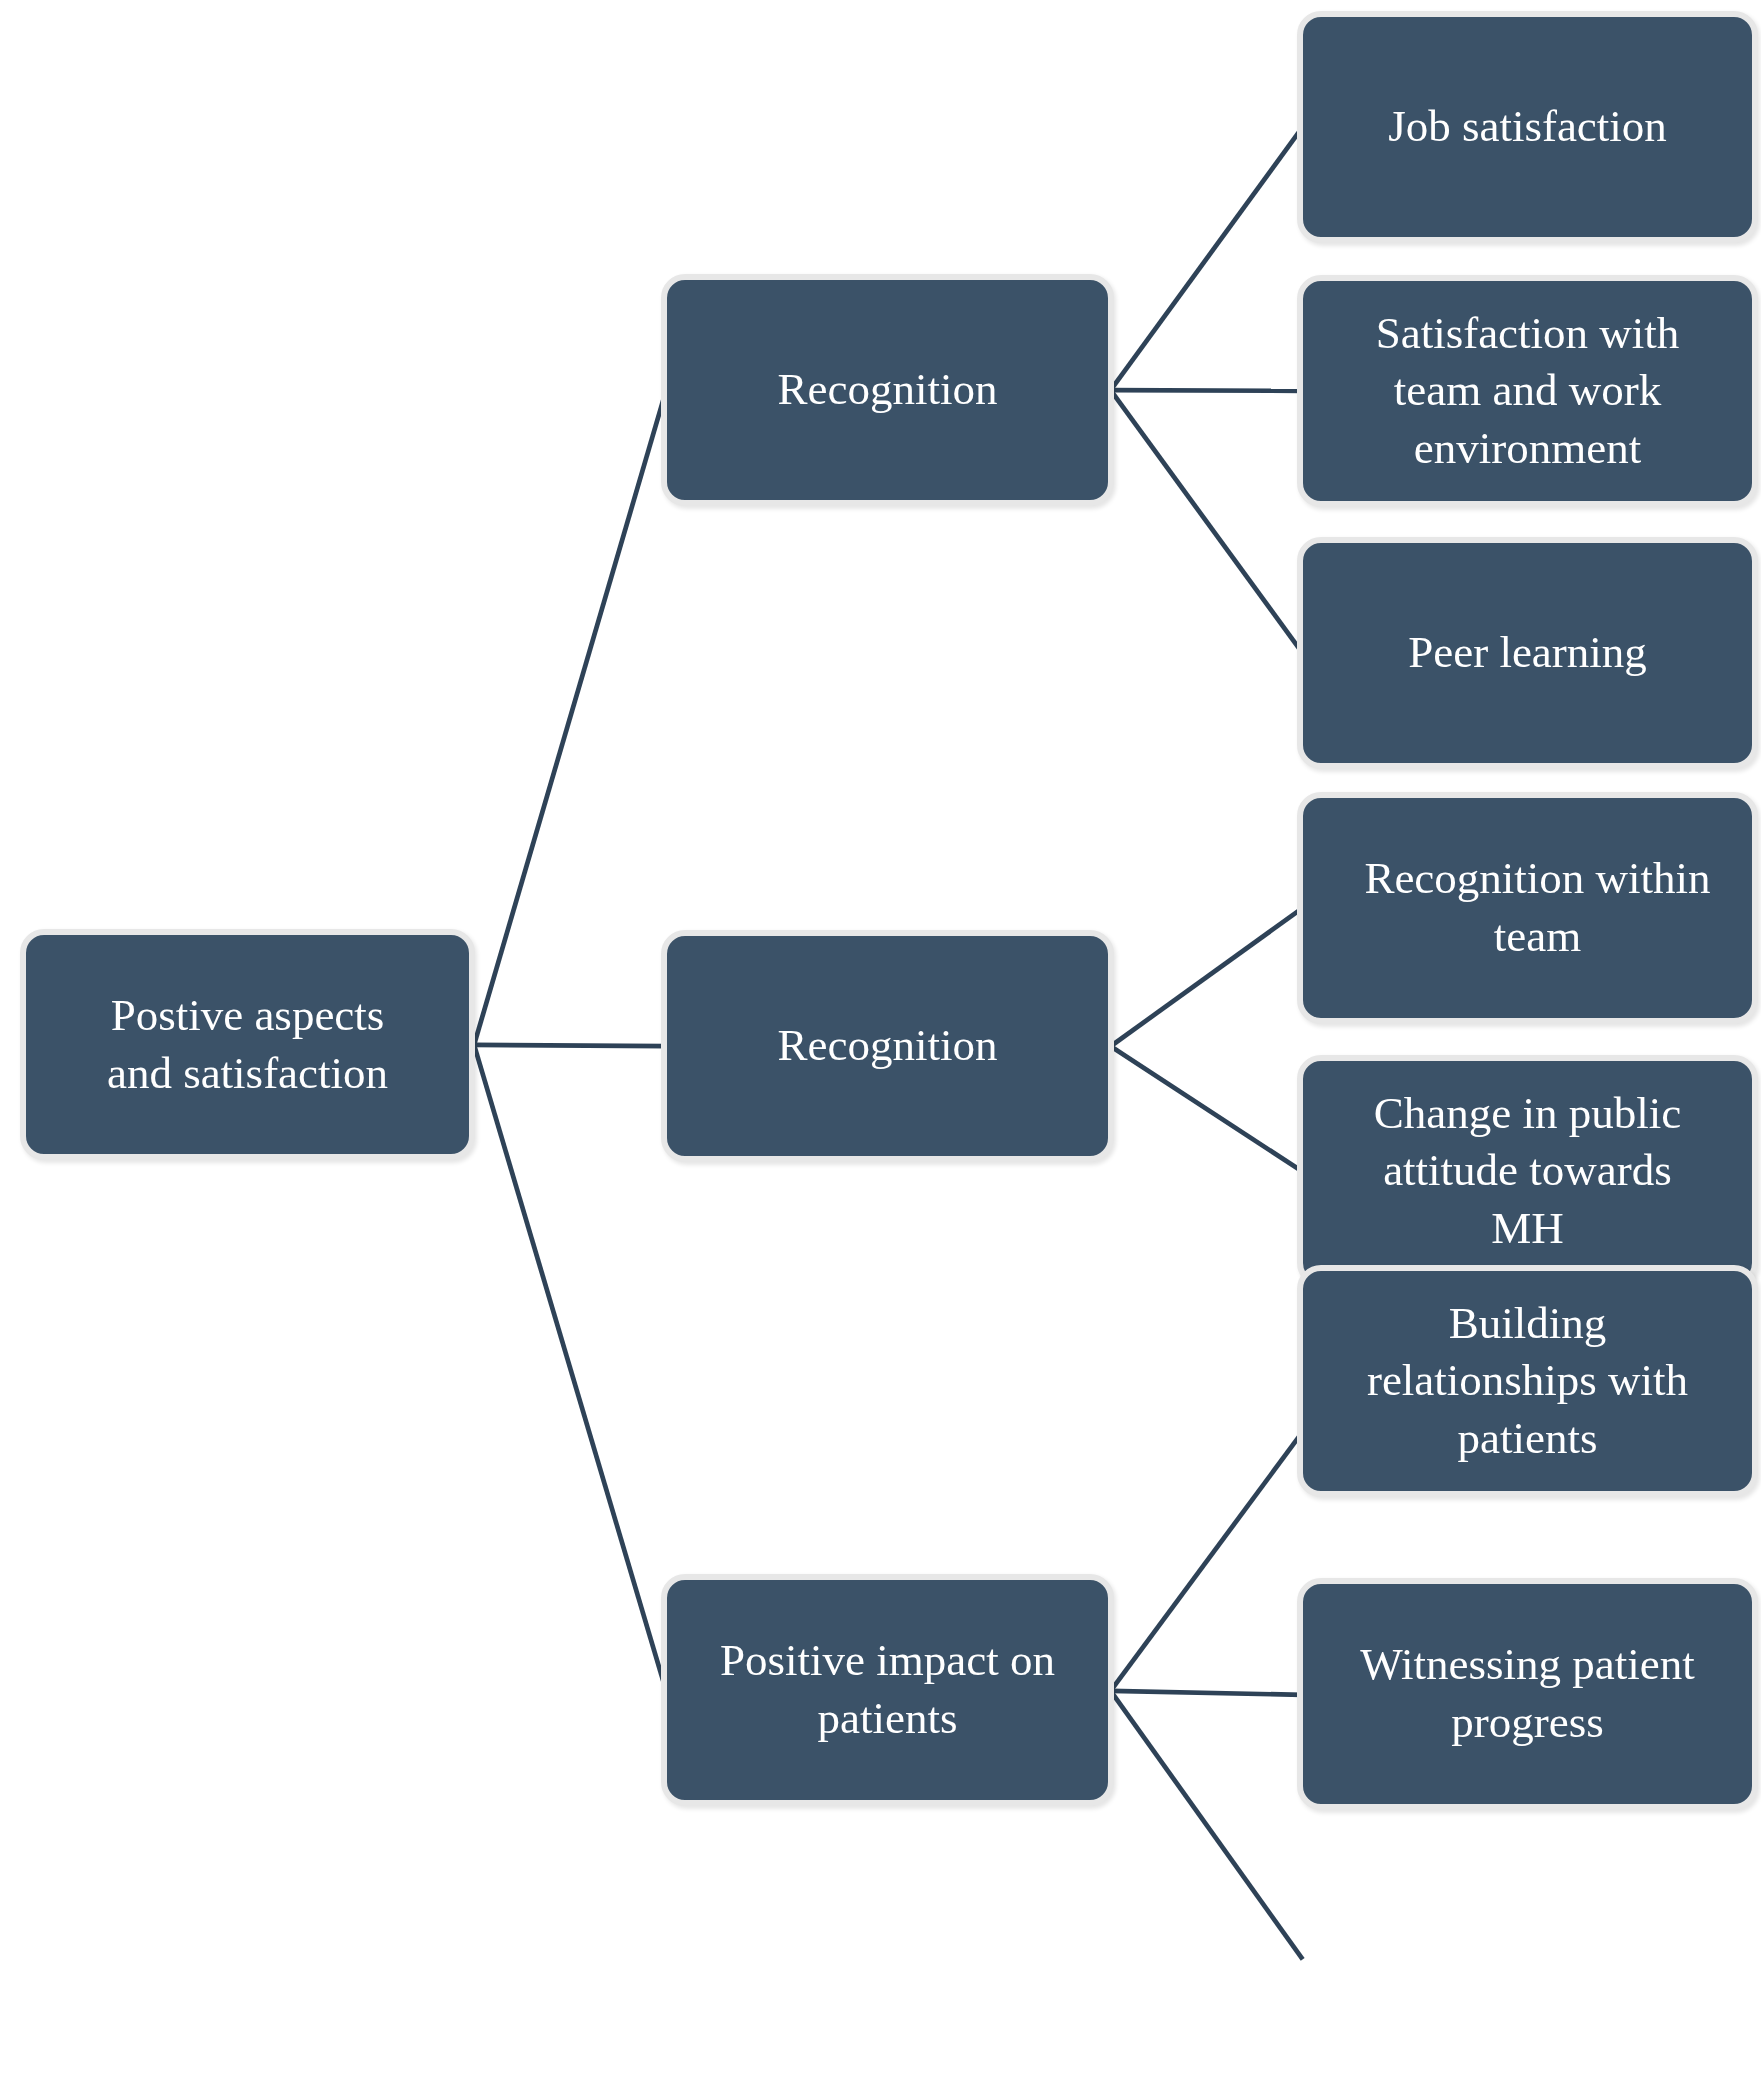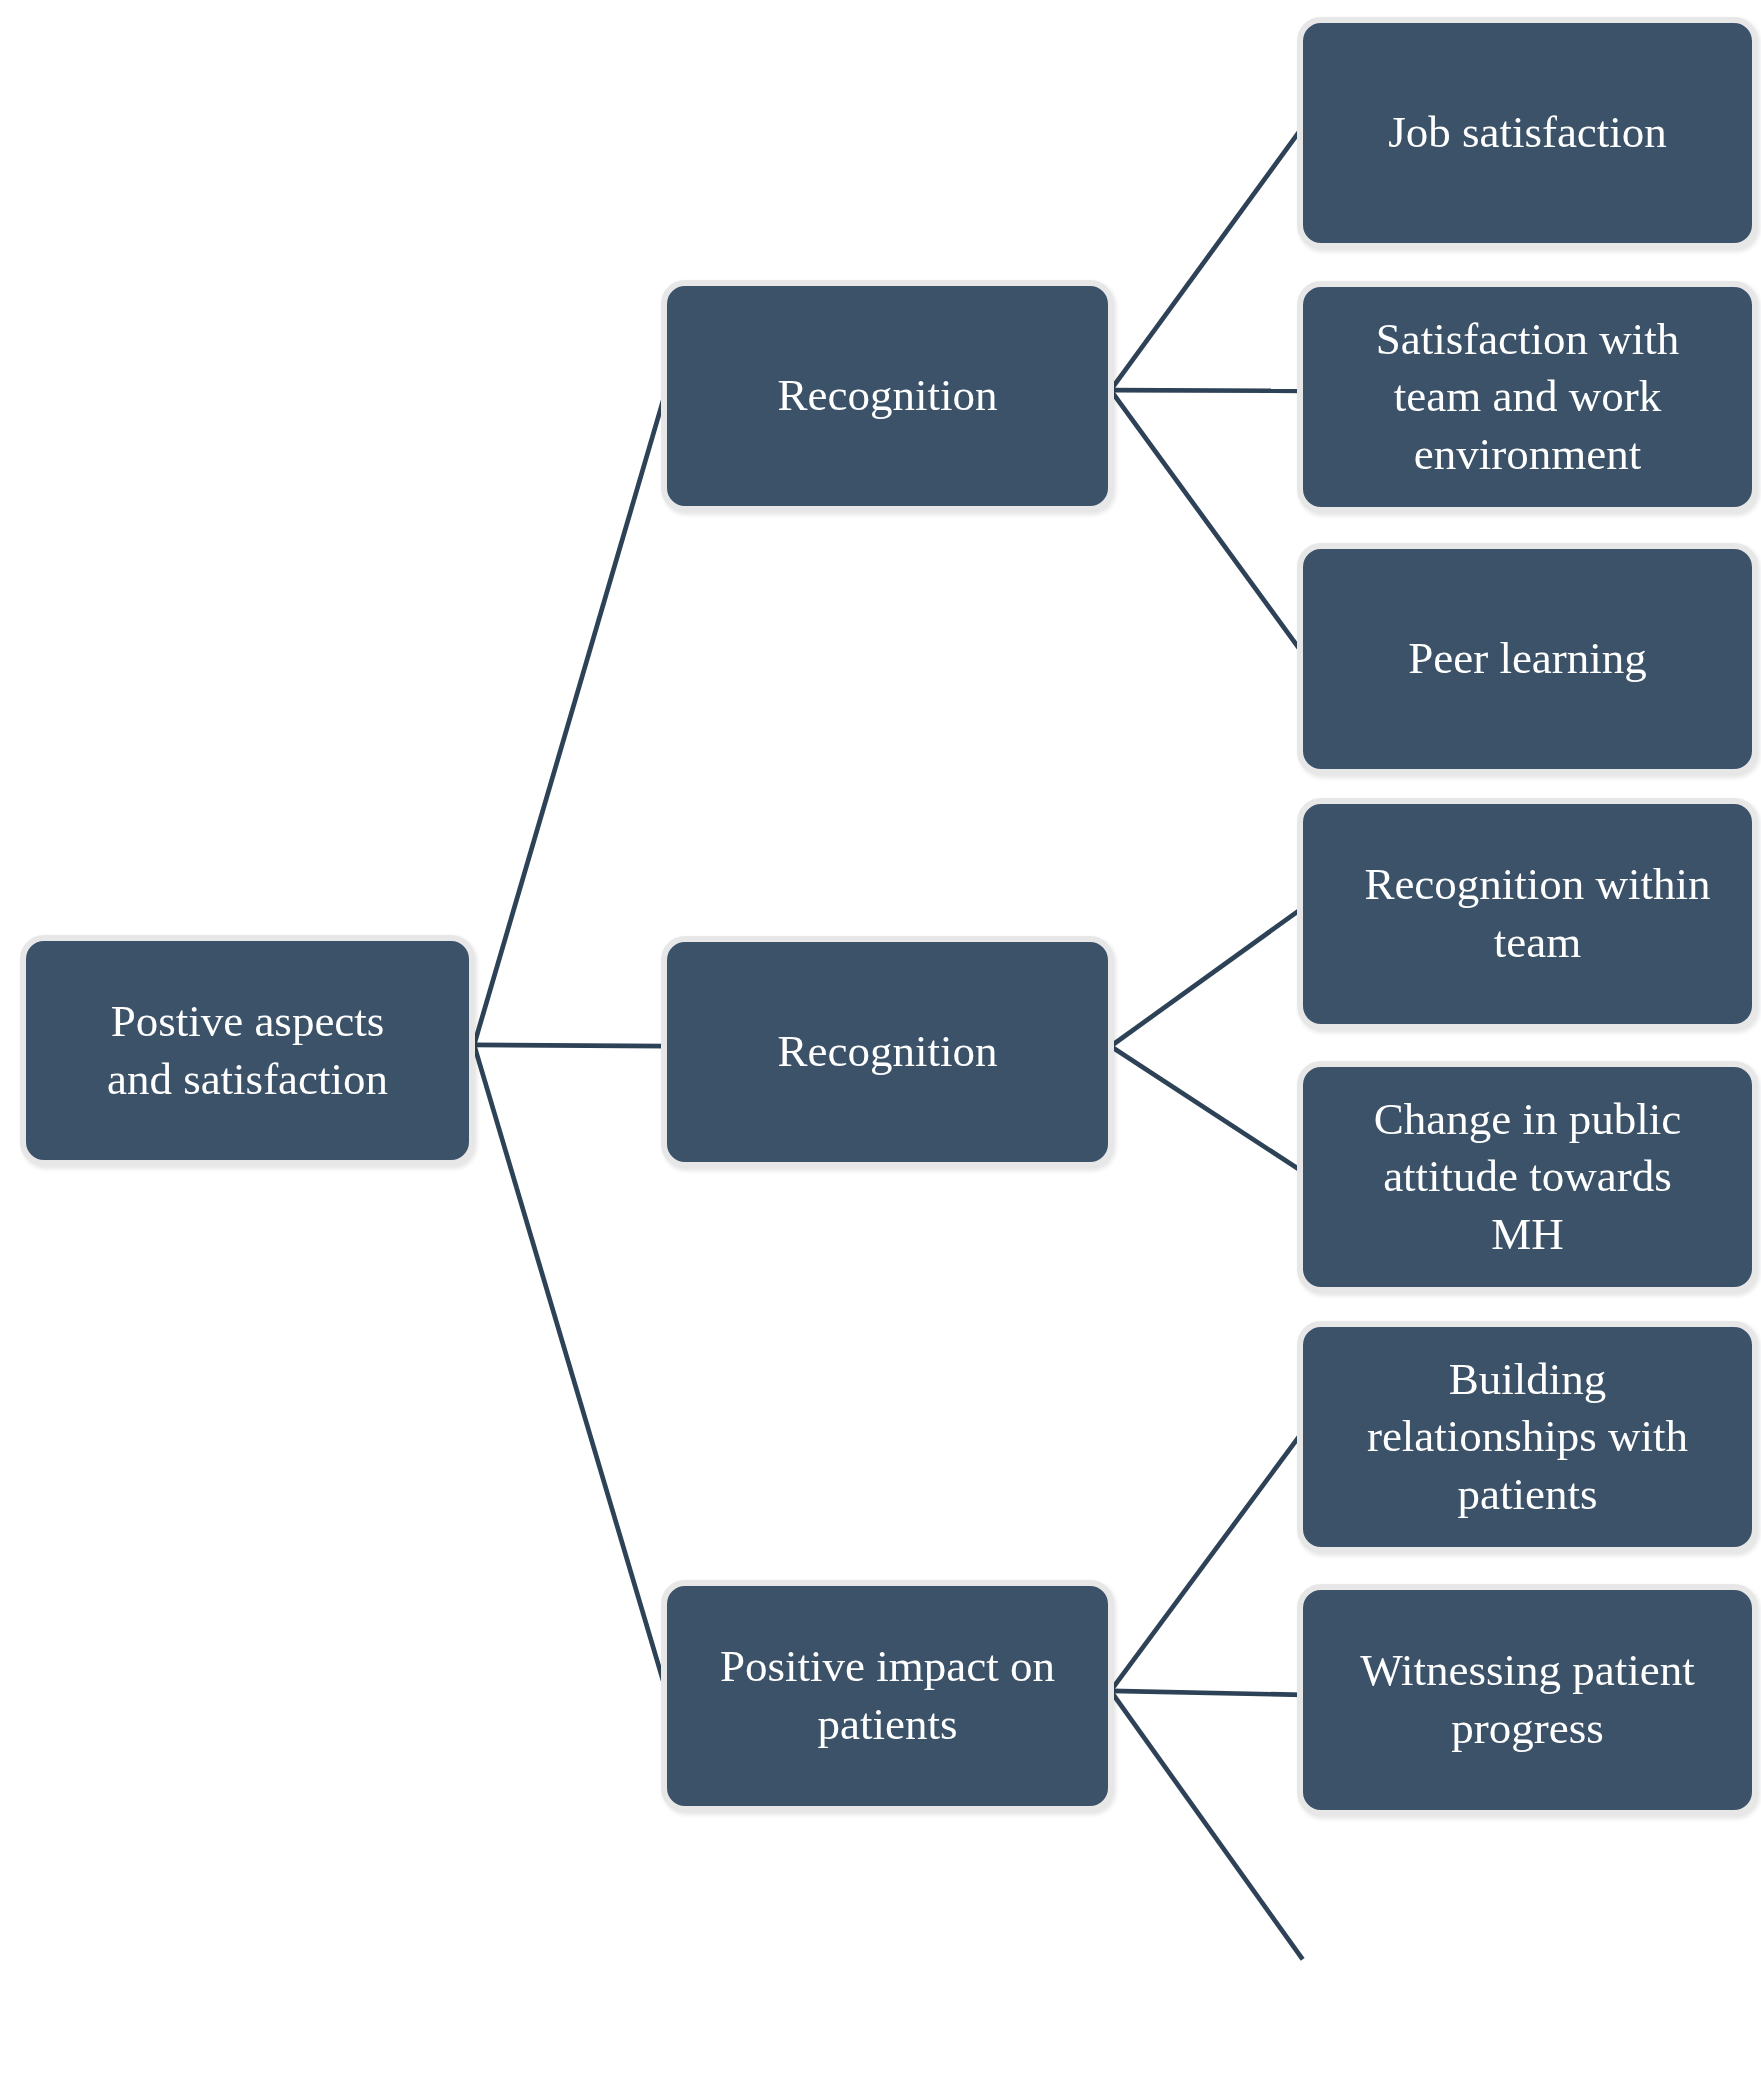--- a/index.html
+++ b/index.html
@@ -37,21 +37,20 @@
     box-shadow: 2px 2.7px 4px rgba(0,0,0,0.10);
     color: var(--node-text, #ffffff);
     display: flex;
     align-items: center;
     justify-content: center;
     text-align: center;
     font-size: 45px;
     line-height: 1.28;
     white-space: pre-line;
     padding: 6.7px 19px;
-    margin-top: 6px;
   }
 </style>
 </head>
 <body>
 
 <div class="canvas">
 
   <svg class="connectors" viewBox="0 0 2624 3093" xmlns="http://www.w3.org/2000/svg">
     <line x1="706" y1="1556" x2="992" y2="581"></line>
     <line x1="706" y1="1556" x2="992" y2="1558"></line>
@@ -105,21 +104,21 @@
     <span>Recognition within
 team</span>
   </div>
 
   <div class="node" style="left:1297px; top:1055px; width:461px; height:232px;">
     <span>Change in public
 attitude towards
 MH</span>
   </div>
 
-  <div class="node" style="left:1297px; top:1315px; width:461px; height:232px;">
+  <div class="node" style="left:1297px; top:1265px; width:461px; height:232px;">
     <span>Building
 relationships with
 patients</span>
   </div>
 
   <div class="node" style="left:1297px; top:1578px; width:461px; height:232px;text-align:center;">
     <span>Witnessing patient
 progress</span>
   </div>
 

